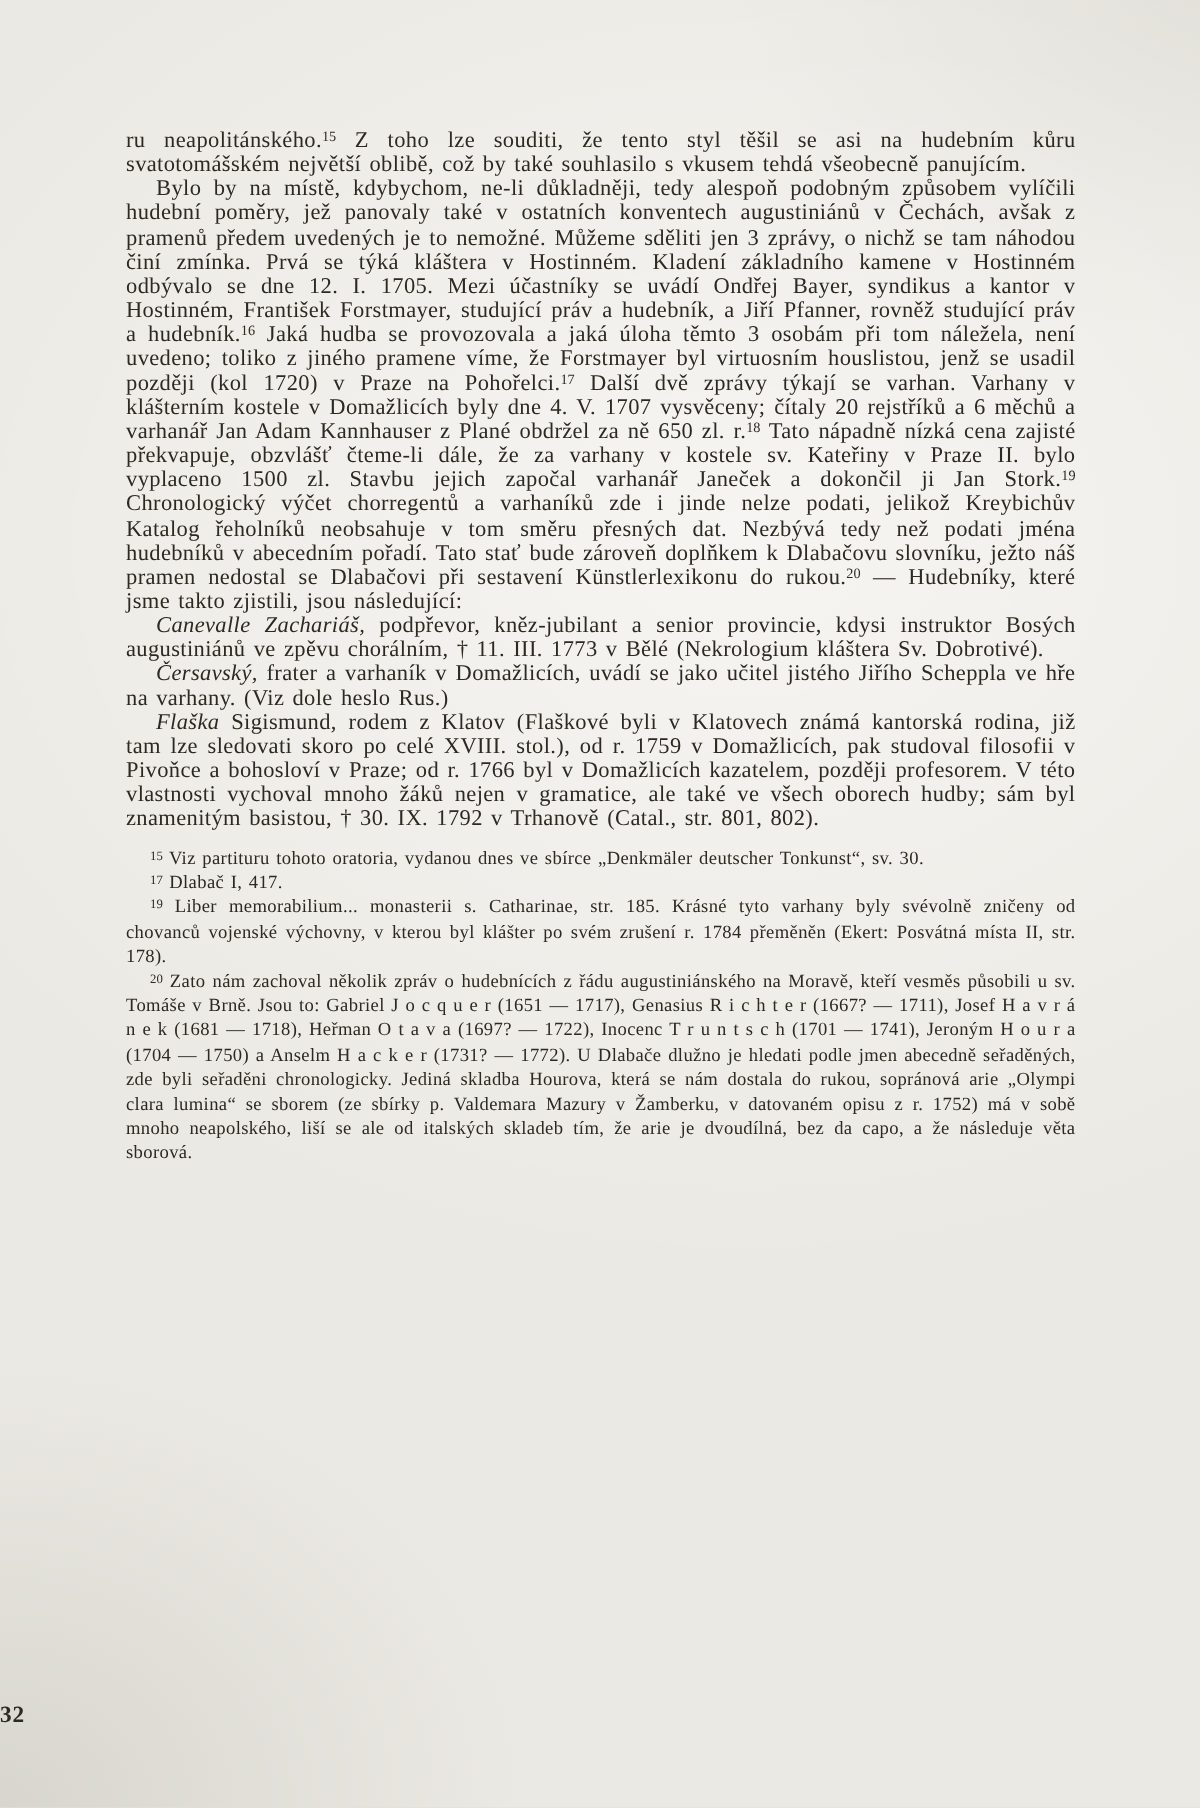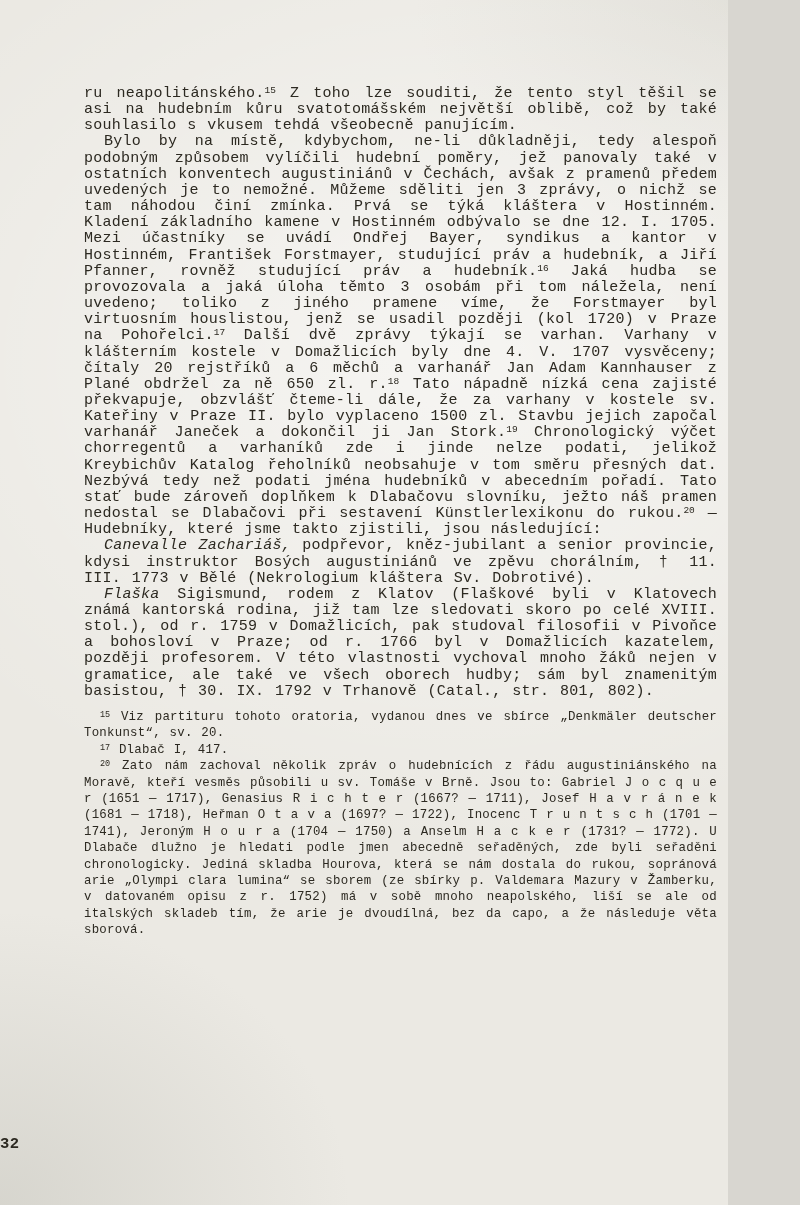--- a/index.html
+++ b/index.html
@@ -3,29 +3,28 @@
 <meta charset="utf-8">
 <style>
   html, body { margin: 0; padding: 0; }
   body {
     width: 800px; height: 1205px;
     font-family: "Liberation Serif", "DejaVu Serif", serif;
     background: #d8d6d0;
   }
   .page {
     position: relative;
-    width: 728px; height: 1205px;
+    width: 800px; height: 1205px;
     overflow: hidden;
     background:
       radial-gradient(ellipse 900px 700px at 62% 30%, rgba(255,255,255,0.55), rgba(255,255,255,0) 70%),
       radial-gradient(ellipse 500px 420px at 0% 100%, rgba(168,168,158,0.30), rgba(168,168,158,0) 70%),
       radial-gradient(ellipse 420px 300px at 100% 0%, rgba(178,176,166,0.18), rgba(178,176,166,0) 75%),
       #ebe9e3;
     color: #2c2921;
-    font-family: Liberation Mono, monospace;
   }
   .text-block {
     position: absolute;
     left: 84px; top: 86px;
     width: 633px;
   }
   .par {
     margin: 0;
     font-size: 15px;
     line-height: 16.15px;
@@ -72,27 +71,29 @@
   <main class="text-block">
 
     <p class="par"><span>ru neapolitánského.</span><sup class="fnref">15</sup><span> Z toho lze souditi, že tento styl těšil se asi na hudebním kůru svatotomášském největší oblibě, což by také souhlasilo s vkusem tehdá všeobecně panujícím.</span></p>
 
     <p class="par indent"><span>Bylo by na místě, kdybychom, ne-li důkladněji, tedy alespoň podobným způsobem vylíčili hudební poměry, jež panovaly také v ostatních konventech augustiniánů v Čechách, avšak z pramenů předem uvedených je to nemožné. Můžeme sděliti jen 3 zprávy, o nichž se tam náhodou činí zmínka. Prvá se týká kláštera v Hostinném. Kladení základního kamene v Hostinném odbývalo se dne 12. I. 1705. Mezi účastníky se uvádí Ondřej Bayer, syndikus a kantor v Hostinném, František Forstmayer, studující práv a hudebník, a Jiří Pfanner, rovněž studující práv a hudebník.</span><sup class="fnref">16</sup><span> Jaká hudba se provozovala a jaká úloha těmto 3 osobám při tom náležela, není uvedeno; toliko z jiného pramene víme, že Forstmayer byl virtuosním houslistou, jenž se usadil později (kol 1720) v Praze na Pohořelci.</span><sup class="fnref">17</sup><span> Další dvě zprávy týkají se varhan. Varhany v klášterním kostele v Domažlicích byly dne 4. V. 1707 vysvěceny; čítaly 20 rejstříků a 6 měchů a varhanář Jan Adam Kannhauser z Plané obdržel za ně 650 zl. r.</span><sup class="fnref">18</sup><span> Tato nápadně nízká cena zajisté překvapuje, obzvlášť čteme-li dále, že za varhany v kostele sv. Kateřiny v Praze II. bylo vyplaceno 1500 zl. Stavbu jejich započal varhanář Janeček a dokončil ji Jan Stork.</span><sup class="fnref">19</sup><span> Chronologický výčet chorregentů a varhaníků zde i jinde nelze podati, jelikož Kreybichův Katalog řeholníků neobsahuje v tom směru přesných dat. Nezbývá tedy než podati jména hudebníků v abecedním pořadí. Tato stať bude zároveň doplňkem k Dlabačovu slovníku, ježto náš pramen nedostal se Dlabačovi při sestavení Künstlerlexikonu do rukou.</span><sup class="fnref">20</sup><span> — Hudebníky, které jsme takto zjistili, jsou následující:</span></p>
 
 
 
     <p class="par indent entry"><i>Canevalle Zachariáš,</i><span> podpřevor, kněz-jubilant a senior provincie, kdysi instruktor Bosých augustiniánů ve zpěvu chorálním, † 11. III. 1773 v Bělé (Nekrologium kláštera Sv. Dobrotivé).</span></p>
 
+    <p class="par indent entry"><i>Čersavský,</i><span> frater a varhaník v Domažlicích, uvádí se jako učitel jistého Jiřího Scheppla ve hře na varhany. (Viz dole heslo Rus.)</span></p>
 
 
     <p class="par indent entry"><i>Flaška</i><span> Sigismund, rodem z Klatov (Flaškové byli v Klatovech známá kantorská rodina, již tam lze sledovati skoro po celé XVIII. stol.), od r. 1759 v Domažlicích, pak studoval filosofii v Pivoňce a bohosloví v Praze; od r. 1766 byl v Domažlicích kazatelem, později profesorem. V této vlastnosti vychoval mnoho žáků nejen v gramatice, ale také ve všech oborech hudby; sám byl znamenitým basistou, † 30. IX. 1792 v Trhanově (Catal., str. 801, 802).</span></p>
 
     <section class="footnotes">
-      <p class="fn"><sup class="fnref">15</sup><span> Viz partituru tohoto oratoria, vydanou dnes ve sbírce „Denkmäler deutscher Tonkunst“, sv. 20.</span></p>
+      <p class="fn"><sup class="fnref">15</sup><span> Viz partituru tohoto oratoria, vydanou dnes ve sbírce „Denkmäler deutscher Tonkunst“, sv. 30.</span></p>
       <p class="fn"><sup class="fnref">17</sup><span> Dlabač I, 417.</span></p>
+      <p class="fn"><sup class="fnref">19</sup><span> Liber memorabilium... monasterii s. Catharinae, str. 185. Krásné tyto varhany byly svévolně zničeny od chovanců vojenské výchovny, v kterou byl klášter po svém zrušení r. 1784 přeměněn (Ekert: Posvátná místa II, str. 178).</span></p>
       <p class="fn"><sup class="fnref">20</sup><span> Zato nám zachoval několik zpráv o hudebnících z řádu augustiniánského na Moravě, kteří vesměs působili u sv. Tomáše v Brně. Jsou to: Gabriel J o c q u e r (1651 — 1717), Genasius R i c h t e r (1667? — 1711), Josef H a v r á n e k (1681 — 1718), Heřman O t a v a (1697? — 1722), Inocenc T r u n t s c h (1701 — 1741), Jeroným H o u r a (1704 — 1750) a Anselm H a c k e r (1731? — 1772). U Dlabače dlužno je hledati podle jmen abecedně seřaděných, zde byli seřaděni chronologicky. Jediná skladba Hourova, která se nám dostala do rukou, sopránová arie „Olympi clara lumina“ se sborem (ze sbírky p. Valdemara Mazury v Žamberku, v datovaném opisu z r. 1752) má v sobě mnoho neapolského, liší se ale od italských skladeb tím, že arie je dvoudílná, bez da capo, a že následuje věta sborová.</span></p>
     </section>
 
   </main>
 
   <div class="page-number">32</div>
 
 </div>
 
 </body></html>

